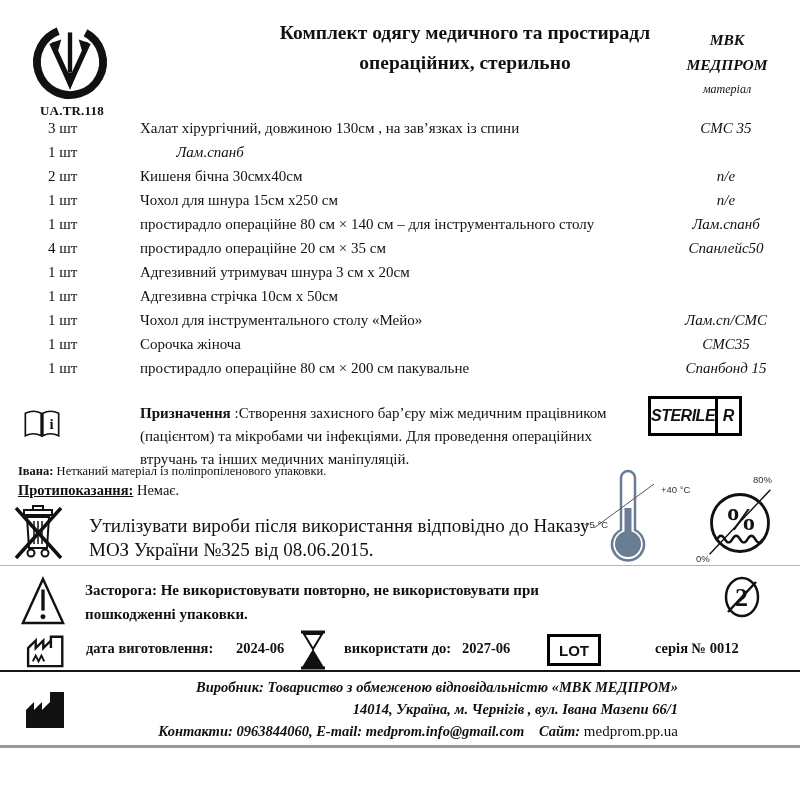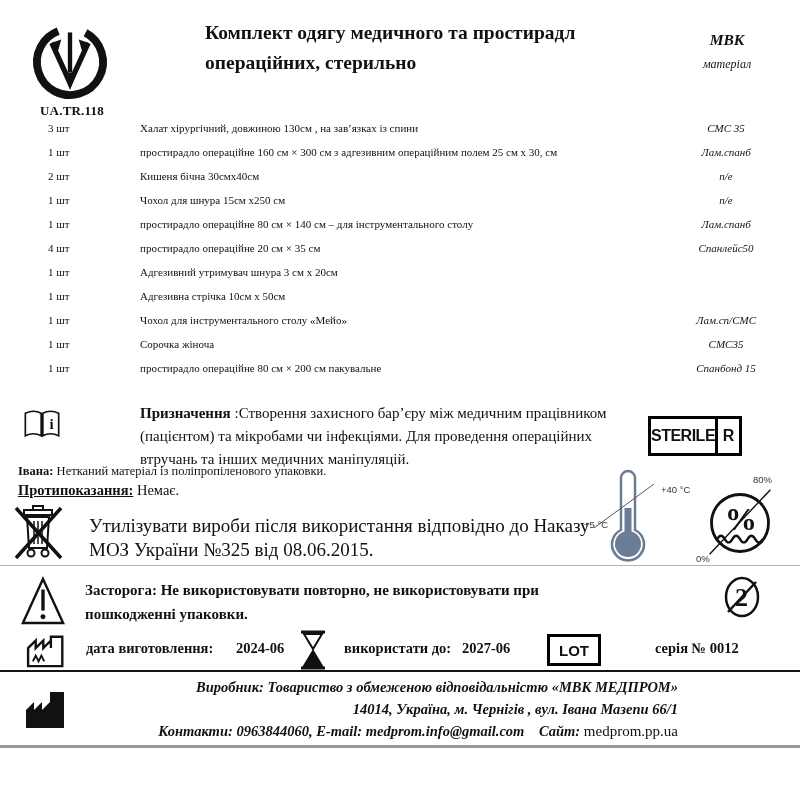--- a/index.html
+++ b/index.html
@@ -1,39 +1,39 @@
 <!DOCTYPE html>
 <html><head>
 <meta charset="utf-8">
 <style>
   html,body{margin:0;padding:0;background:#fff;}
   .sheet{position:relative;width:800px;height:800px;background:#fff;color:#111;
          font-family:"Liberation Serif","DejaVu Serif",serif;overflow:hidden;}
   
   .tridentbox{position:absolute;left:26px;top:22px;width:92px;text-align:center;}
   .certcode{font-weight:bold;font-size:13px;letter-spacing:.2px;margin-top:1px;}
-  .title{position:absolute;left:205px;top:18px;width:520px;
+  .title{position:absolute;left:205px;top:18px;width:520px;text-align:center;
          font-weight:bold;font-size:19.5px;line-height:1.55;}
   .subtitle{position:absolute;left:205px;top:88px;width:520px;text-align:center;
             font-weight:bold;font-size:12.5px;}
   .brand{position:absolute;right:14px;top:28px;width:118px;text-align:center;}
   .brand .bn{font-weight:bold;font-style:italic;font-size:15.5px;line-height:1.6;}
   .brand .bm{font-style:italic;font-size:12px;margin-top:4px;}
   
   .kit{position:absolute;left:0;top:116px;width:800px;}
-  .krow{display:flex;align-items:flex-start;line-height:24px;font-size:11px;}
+  .krow{display:flex;align-items:flex-start;line-height:24px;font-size:15px;}
   .kqty{width:92px;padding-left:48px;flex:none;}
   .kdesc{flex:1;max-width:545px;}
   .kmat{width:140px;flex:none;text-align:center;font-style:italic;padding-right:4px;}
   .kmat.mid{align-self:center;}
   
   .iconbook{position:absolute;left:22px;top:408px;}
   .purpose{position:absolute;left:140px;top:402px;width:508px;font-size:15px;line-height:23px;}
-  .sterile{position:absolute;left:648px;top:416px;width:88px;height:34px;border:3px solid #000;
-           display:flex;font-family:"Liberation Sans",sans-serif;font-weight:bold;}
+  .sterile{position:absolute;left:648px;top:396px;width:88px;height:34px;border:3px solid #000;
+           display:flex;font-family:"Liberation Sans",sans-serif;font-weight:bold;font-style:italic;}
   .sterile .s1{flex:1;display:flex;align-items:center;justify-content:center;font-size:16px;letter-spacing:-.5px;}
   .sterile .s2{width:25px;border-left:3px solid #000;display:flex;align-items:center;justify-content:center;font-size:16px;}
   .sklad{position:absolute;left:18px;top:464px;font-size:12.5px;}
   .contra{position:absolute;left:18px;top:482px;font-size:14.5px;}
   .contra b{text-decoration:underline;}
   
   .iconbin{position:absolute;left:14px;top:500px;}
   .disposal{position:absolute;left:89px;top:514px;width:525px;font-size:19px;line-height:24px;}
   .thermo{position:absolute;left:588px;top:468px;}
   .tlabel{position:absolute;font-family:"Liberation Sans",sans-serif;font-size:9.5px;color:#333;}
@@ -80,32 +80,32 @@
     <div class="certcode">UA.TR.118</div>
   </div>
 
   <div class="title">
     <span>Комплект одягу медичного та простирадл</span><br>
     <span>операційних, стерильно</span>
   </div>
 
   <div class="brand">
     <div class="bn">МВК</div>
+    <div class="bn">МЕДПРОМ</div>
     <div class="bm">матеріал</div>
   </div>
 
   <div class="kit">
     <div class="krow">
         <span class="kqty">3 шт</span>
         <span class="kdesc">Халат хірургічний,  довжиною 130см , на зав’язках із спини</span>
         <span class="kmat">СМС 35</span>
       </div>
     <div class="krow">
         <span class="kqty">1 шт</span>
-        <span class="kdesc">простирадло операційне 160 см × 300 см з адгезивним операційним полем 25 см х 30, см</span>
         <span class="kmat mid">Лам.спанб</span>
       </div>
     <div class="krow">
         <span class="kqty">2 шт</span>
         <span class="kdesc">Кишеня бічна 30смх40см</span>
         <span class="kmat">п/е</span>
       </div>
     <div class="krow">
         <span class="kqty">1 шт</span>
         <span class="kdesc">Чохол для шнура 15см х250 см</span>

